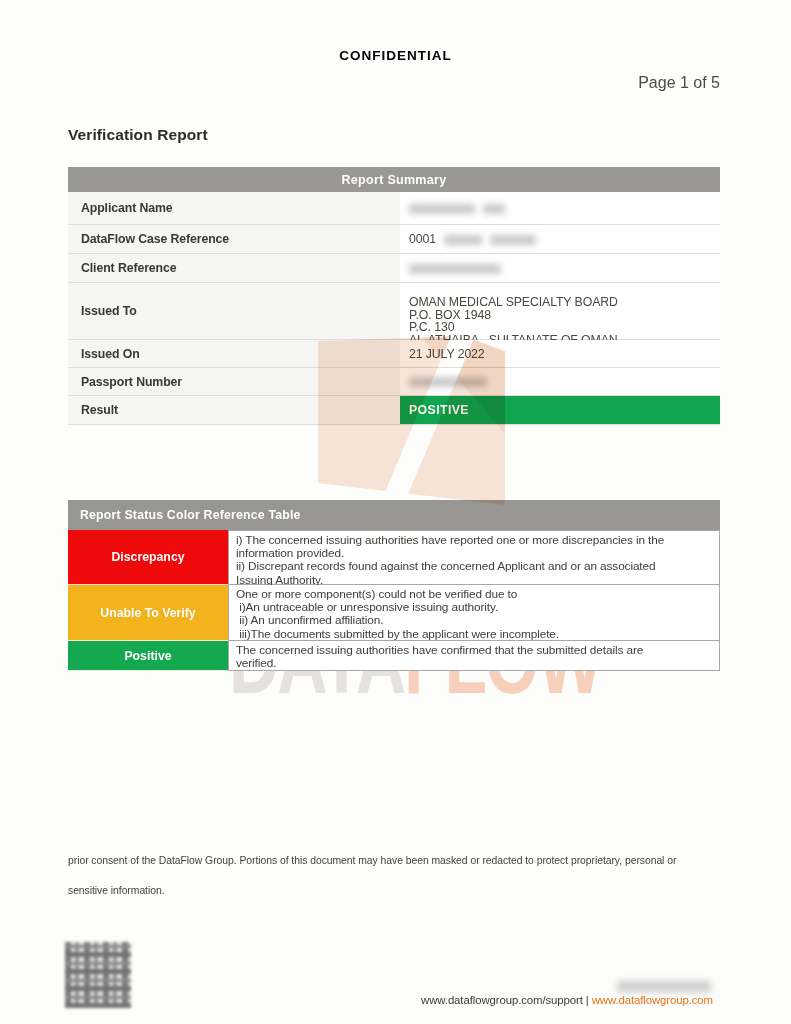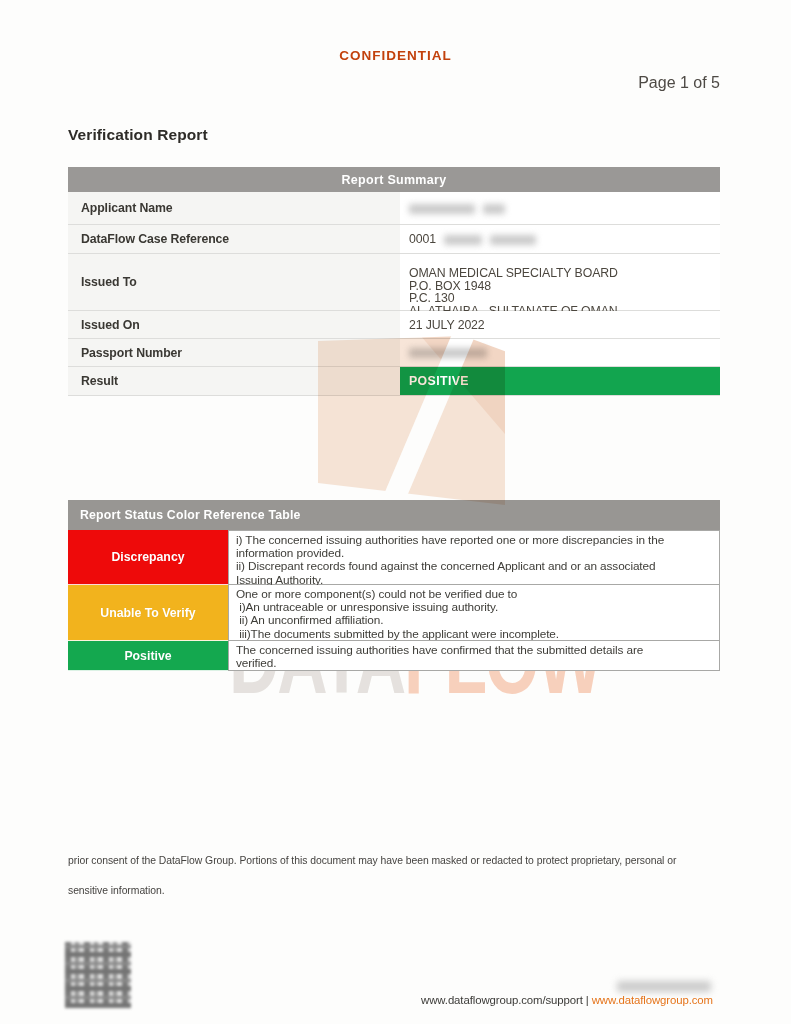--- a/index.html
+++ b/index.html
@@ -6,21 +6,21 @@
   .page{
     position:relative;width:791px;height:1024px;margin:0 auto;
     background:#fdfdfc;overflow:hidden;
     font-family:"Liberation Sans", sans-serif;
     -webkit-font-smoothing:antialiased;
   }
 
   
   .confidential{
     position:absolute;top:48px;left:0;width:100%;text-align:center;
-    font-size:13.5px;font-weight:bold;color:#c2410c;letter-spacing:1px;
+    font-size:13.5px;font-weight:bold;color:#000000;letter-spacing:1px;
   }
   .page-number{
     position:absolute;top:74px;right:71px;font-size:16px;color:#4e4a45;
   }
   .report-title{
     position:absolute;top:126px;left:68px;font-size:15.5px;font-weight:bold;color:#2e2c28;
     letter-spacing:.1px;
   }
 
   
@@ -135,20 +135,26 @@
 
     <div class="s-row h29">
       <div class="s-label">DataFlow Case Reference</div>
       <div class="s-value">
         <span>0001</span>
         <span class="redact" style="width:38px;margin-left:8px"></span>
         <span class="redact" style="width:46px"></span>
       </div>
     </div>
 
+    <div class="s-row h29">
+      <div class="s-label">Client Reference</div>
+      <div class="s-value">
+        <span class="redact" style="width:92px"></span>
+      </div>
+    </div>
 
     <div class="s-row h57">
       <div class="s-label">Issued To</div>
       <div class="s-value multi">
         <div>OMAN MEDICAL SPECIALTY BOARD</div>
         <div>P.O. BOX 1948</div>
         <div>P.C. 130</div>
         <div>AL-ATHAIBA - SULTANATE OF OMAN</div>
       </div>
     </div>

